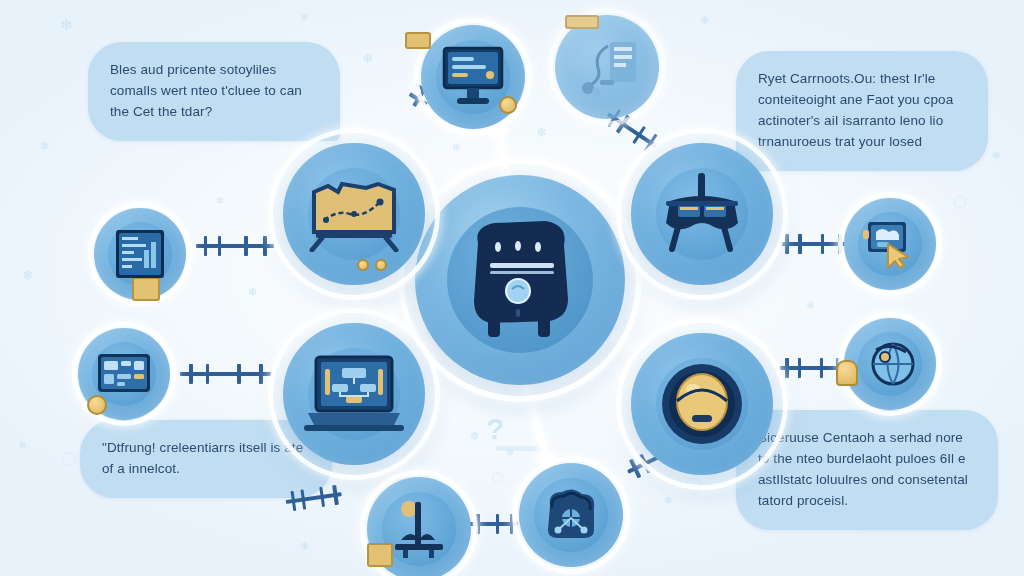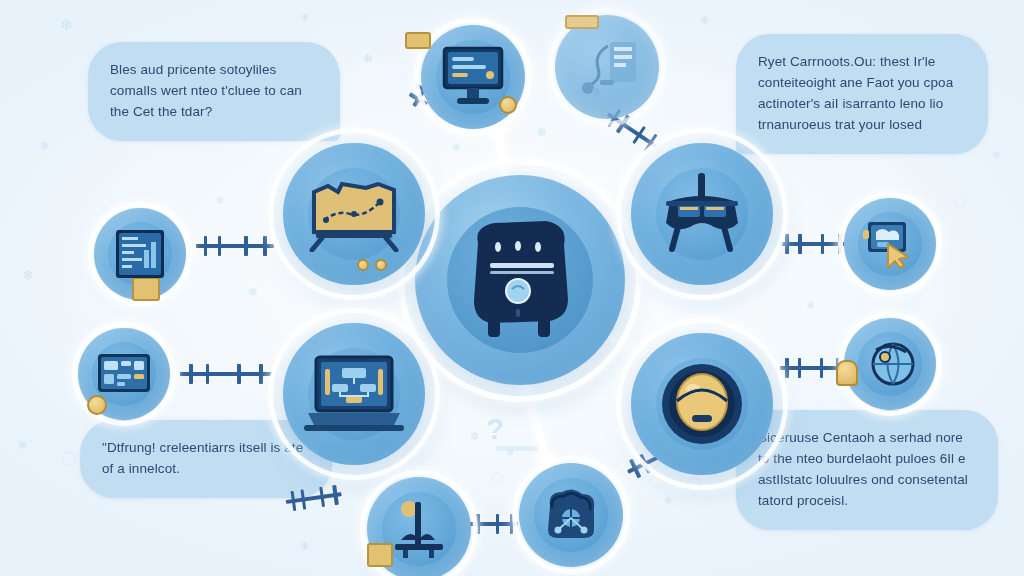--- a/index.html
+++ b/index.html
@@ -59,21 +59,21 @@
     background: #c0ddf2;
     border-radius: 34px;
     padding: 18px 22px;
     color: #2b4a70;
     font-size: 13.5px;
     line-height: 1.55;
     letter-spacing: .1px;
     box-shadow: 0 1px 4px rgba(60,110,160,.10);
   }
   .callout.tl { left: 88px;  top: 42px;  width: 252px; border-bottom-right-radius: 6px; }
-  .callout.tr { left: 736px; top: 34px;  width: 252px; border-bottom-left-radius: 6px; }
+  .callout.tr { left: 736px; top: 51px;  width: 252px; border-bottom-left-radius: 6px; }
   .callout.bl { left: 80px;  top: 420px; width: 252px; border-top-right-radius: 6px; }
   .callout.br { left: 736px; top: 410px; width: 262px; border-top-left-radius: 6px; }
   .callout p { margin: 0; }
 
   
   .connector {
     position: absolute;
     height: 4px;
     background: #2f5f96;
     border-radius: 1px;

